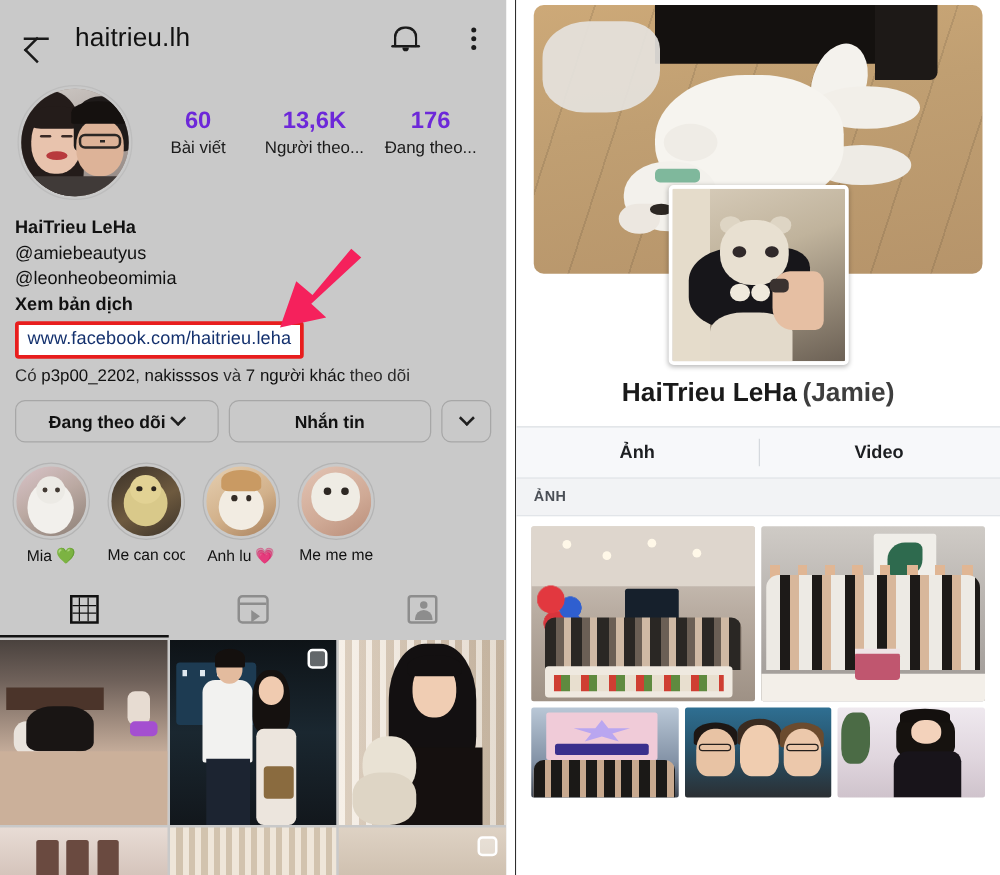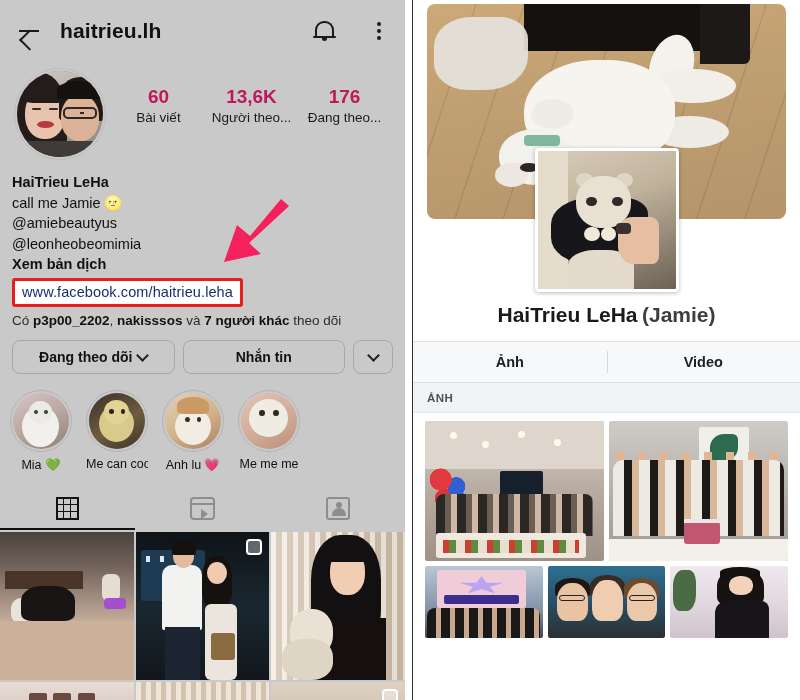--- a/index.html
+++ b/index.html
@@ -25,21 +25,21 @@
   .back-arrow { width: 26px; height: 26px; position: relative; flex: 0 0 26px; }
   .back-arrow::before {
     content:""; position:absolute; left:3px; top:12px; width:20px; height:2.4px;
     background:#1a1a1a;
   }
   .back-arrow::after {
     content:""; position:absolute; left:3px; top:6.5px; width:13px; height:13px;
     border-left:2.4px solid #1a1a1a; border-bottom:2.4px solid #1a1a1a;
     transform: rotate(45deg); transform-origin: left bottom;
   }
-  .ig-username { font-size: 21px; font-weight: bold; color:#111; letter-spacing:.1px;text-align:center; }
+  .ig-username { font-size: 21px; font-weight: normal; color:#111; letter-spacing:.1px;text-align:center; }
   .ig-header-spacer { flex: 1 1 auto; }
   .bell { width: 25px; height: 27px; position: relative; flex:0 0 25px;}
   .bell .body {
     position:absolute; left:3px; top:3px; width:19px; height:17px;
     border:2.2px solid #1a1a1a; border-radius:9px 9px 2px 2px; border-bottom:none;
   }
   .bell .rim {
     position:absolute; left:1px; top:18px; width:23px; height:2.2px; background:#1a1a1a; border-radius:2px;
   }
   .bell .clap {
@@ -64,38 +64,38 @@
   .av-eyeL2{ position:absolute; left:32px; top:37px; width:9px; height:2px; background:#3a2a26; border-radius:2px;}
   .av-hairR { position:absolute; right:-2px; top:6px; width:46px; height:44px; background:#1e1a19; border-radius:46% 46% 10% 10%; }
   .av-faceR { position:absolute; right:4px; top:24px; width:38px; height:46px; background:#ddb398; border-radius:46%; }
   .av-glass { position:absolute; right:6px; top:36px; width:34px; height:12px; border:2px solid #2b2724; border-radius:5px;}
   .av-glass::after{content:"";position:absolute;left:15px;top:3px;width:4px;height:2px;background:#2b2724;}
   .av-capR { position:absolute; right:2px; top:10px; width:44px; height:18px; background:#15110f; border-radius:50% 50% 6% 6%; }
   .av-shirt{ position:absolute; left:0; bottom:-6px; width:100%; height:22px; background:#403a38;}
 
   .ig-stats { flex:1 1 auto; display:flex; justify-content:space-around; padding: 18px 0 0 6px; }
   .stat { text-align:center; width:33%; }
-  .stat .num { font-size:19px; font-weight:bold; color:#be185d; line-height:1.15; }
+  .stat .num { font-size:19px; font-weight:bold; color:#6d28d9; line-height:1.15; }
   .stat .lbl { font-size:13.5px; color:#1a1a1a; line-height:1.5; white-space:nowrap; overflow:hidden; text-overflow:ellipsis; }
 
   .ig-bio { padding: 12px 12px 0 12px; font-size:14.5px; color:#111; line-height:1.42; }
   .bio-name { font-weight:bold; font-size:14.5px; }
   .bio-line { font-size:14.5px; }
   .bio-handle { font-size:14.5px; }
   .bio-translate { font-weight:bold; font-size:14.5px; }
 
   .url-box {
     display:inline-block; margin-top:3px;
     border: 3.5px solid #e81d1d; border-radius:3px; background:#ffffff;
     padding: 1px 7px 2px 7px;
   }
   .url-text { color:#14316e; font-size:14.5px; letter-spacing:.1px; }
 
   .followed-by { padding: 6px 12px 0 12px; font-size:13.5px; color:#2b2b2b; white-space:nowrap; }
-  .followed-by b { font-weight:bold; color:#111; }
+  .followed-by b { font-weight:normal; color:#111; }
 
   .ig-buttons { display:flex; gap:8px; padding: 12px 12px 0 12px; }
   .btn {
     height:34px; border:1px solid #a7a7a7; border-radius:8px;
     display:flex; align-items:center; justify-content:center; gap:6px;
     font-size:14px; font-weight:bold; color:#111; background:#c9c9c9;
   }
   .btn-following { flex: 1 1 0; }
   .btn-message { flex: 1 1 0; }
   .btn-more { flex:0 0 40px; }
@@ -371,21 +371,20 @@
         </div>
         <div class="stat">
           <div class="num">176</div>
           <div class="lbl">Đang theo...</div>
         </div>
       </div>
     </div>
 
     <div class="ig-bio">
       <div class="bio-name">HaiTrieu LeHa</div>
-      <div class="bio-line">call me Jamie 🌝</div>
       <div class="bio-handle">@amiebeautyus</div>
       <div class="bio-handle">@leonheobeomimia</div>
       <div class="bio-translate">Xem bản dịch</div>
       <div class="url-box">
         <span class="url-text">www.facebook.com/haitrieu.leha</span>
       </div>
     </div>
 
     <div class="followed-by"><span>Có </span><b>p3p00_2202</b><span>, </span><b>nakisssos</b><span> và </span><b>7 người khác</b><span> theo dõi</span></div>
 

